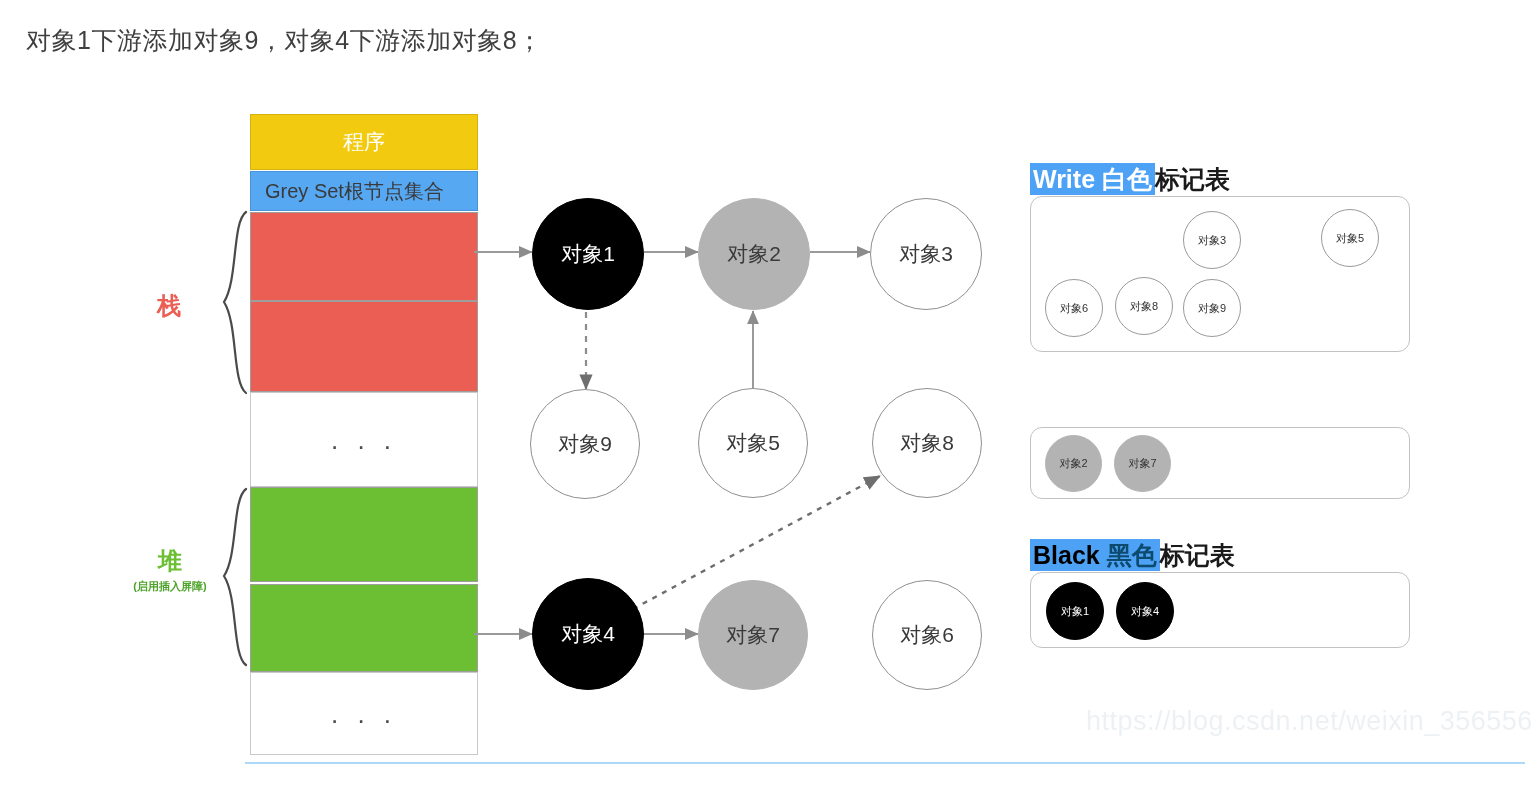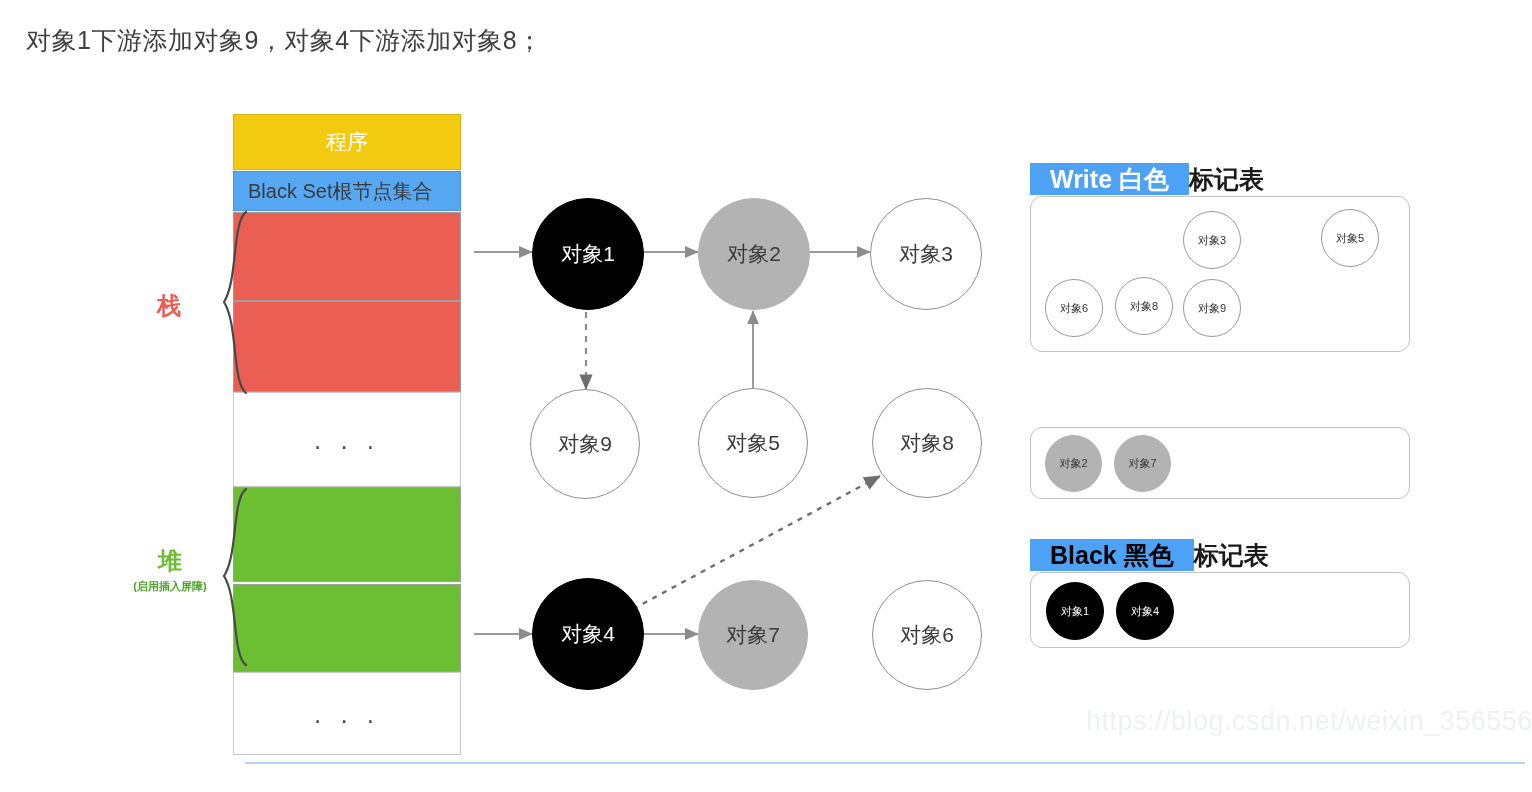--- a/index.html
+++ b/index.html
@@ -13,21 +13,21 @@
   #stage{position:absolute;left:0;top:0;width:1452px;height:792px;}
 
   
   .title{
     position:absolute;left:26px;top:24px;
     font-size:25px;color:#3f3f3f;letter-spacing:.5px;
     white-space:nowrap;
   }
 
   
-  .memcol{position:absolute;left:233px;top:114px;width:228px;height:641px;}
+  .memcol{position:absolute;left:250px;top:114px;width:228px;height:641px;}
   .band{position:absolute;left:0;width:228px;box-sizing:border-box;
         border:1px solid #b3b3b3;}
   .band.prog{top:0;height:56px;background:#f2cb11;border-color:#d4b20f;}
   .band.root{top:57px;height:40px;background:#57a8f2;border-color:#4794d8;}
   .band.red1{top:98px;height:89px;background:#ea5e54;border-color:#9e9e9e;}
   .band.red2{top:187px;height:91px;background:#ea5e54;border-color:#9e9e9e;}
   .band.gap1{top:278px;height:95px;background:#ffffff;border-color:#c9c9c9;}
   .band.grn1{top:373px;height:95px;background:#6cbe33;border-color:#9e9e9e;}
   .band.grn2{top:470px;height:88px;background:#6cbe33;border-color:#9e9e9e;}
   .band.gap2{top:558px;height:83px;background:#ffffff;border-color:#c9c9c9;}
@@ -63,28 +63,28 @@
   .node.grey{background:#b3b3b3;border:1.6px solid #b3b3b3;color:#3a3a3a;}
   .node.black{background:#000000;border:1.6px solid #000000;color:#ffffff;}
 
   
   .mtable{position:absolute;}
   .mtable .hdr{
     position:absolute;top:0;left:0;
     font-size:25px;font-weight:bold;white-space:nowrap;line-height:30px;
     z-index:3;
   }
-  .hdr .hl{background:#4da2f5;padding:2px 20px;}
+  .hdr .hl{background:#4da2f5;padding:2px 3px;}
   .hdr .tail{color:#1a1a1a;}
   .hl .en{color:#ffffff;}
   .hl .cn{color:#ffffff;}
   .grey-hdr .hl .en{color:#8d8d8d;}
   .grey-hdr .hl .cn{color:#c9c9c9;}
   .black-hdr .hl .en{color:#000000;margin-top:36px;}
-  .black-hdr .hl .cn{color:#000000;}
+  .black-hdr .hl .cn{color:#0c4a6e;}
 
   .mbox{
     position:absolute;box-sizing:border-box;
     border:1.4px solid #c2c2c2;border-radius:12px;background:#ffffff;
   }
   .chip{
     position:absolute;border-radius:50%;
     display:flex;align-items:center;justify-content:center;
     font-size:11px;box-sizing:border-box;
   }
@@ -105,21 +105,21 @@
 
 <div id="stage">
 
   <div class="title">对象1下游添加对象9，对象4下游添加对象8；</div>
 
   <div class="memcol">
     <div class="band prog">
       <div class="band-label">程序</div>
     </div>
     <div class="band root">
-      <div class="band-label">Black Set根节点集合</div>
+      <div class="band-label">Grey Set根节点集合</div>
     </div>
     <div class="band red1"></div>
     <div class="band red2"></div>
     <div class="band gap1">
       <div class="dots">. . .</div>
     </div>
     <div class="band grn1"></div>
     <div class="band grn2"></div>
     <div class="band gap2">
       <div class="dots">. . .</div>

